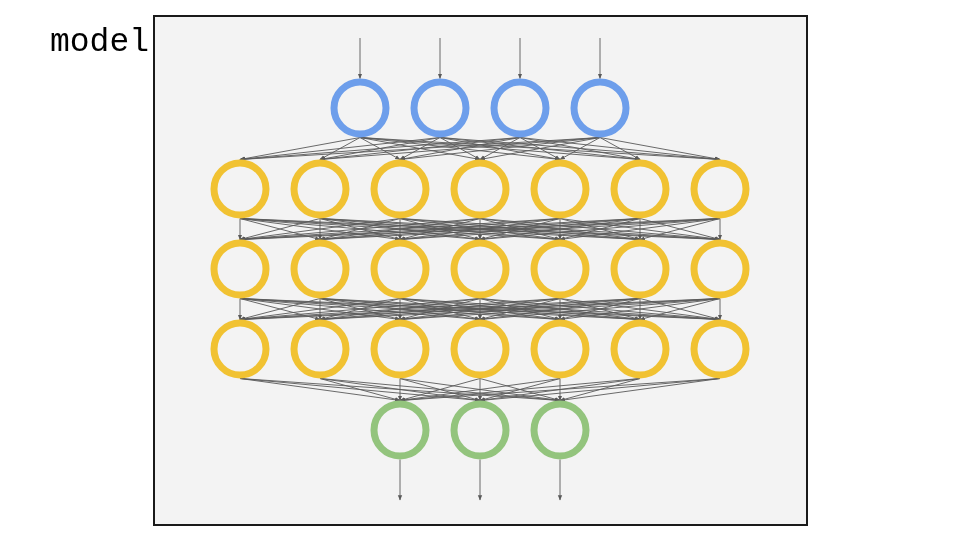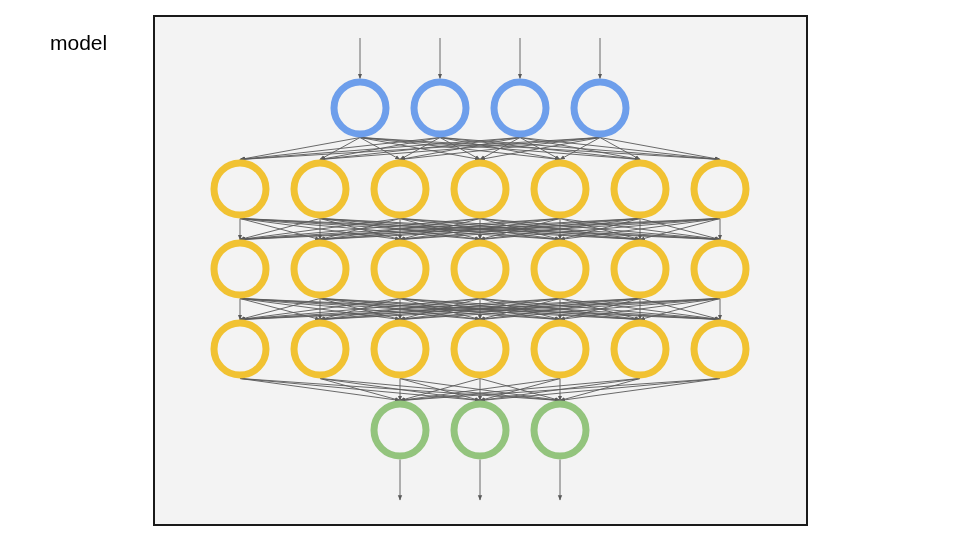--- a/index.html
+++ b/index.html
@@ -1,20 +1,20 @@
 <!DOCTYPE html>
 <html><head>
   <meta charset="utf-8">
   <style>
     html, body { margin: 0; padding: 0; background: #ffffff; }
     body { width: 960px; height: 540px; position: relative; overflow: hidden; font-family: "Liberation Sans", sans-serif; }
     .title {
       position: absolute; left: 50px; top: 23px;
-      font-size: 21px; color: #000000; line-height: 40px;
-      font-family: Liberation Sans, sans-serif;
+      font-size: 33px; color: #000000; line-height: 40px;
+      font-family: Liberation Mono, monospace;
     }
     .frame {
       position: absolute; left: 153px; top: 15px;
       width: 651px; height: 507px;
       background: #f3f3f3; border: 2px solid #1a1a1a;
     }
     svg.net { position: absolute; left: 0; top: 0; width: 960px; height: 540px; }
   </style>
 </head>
 <body>

